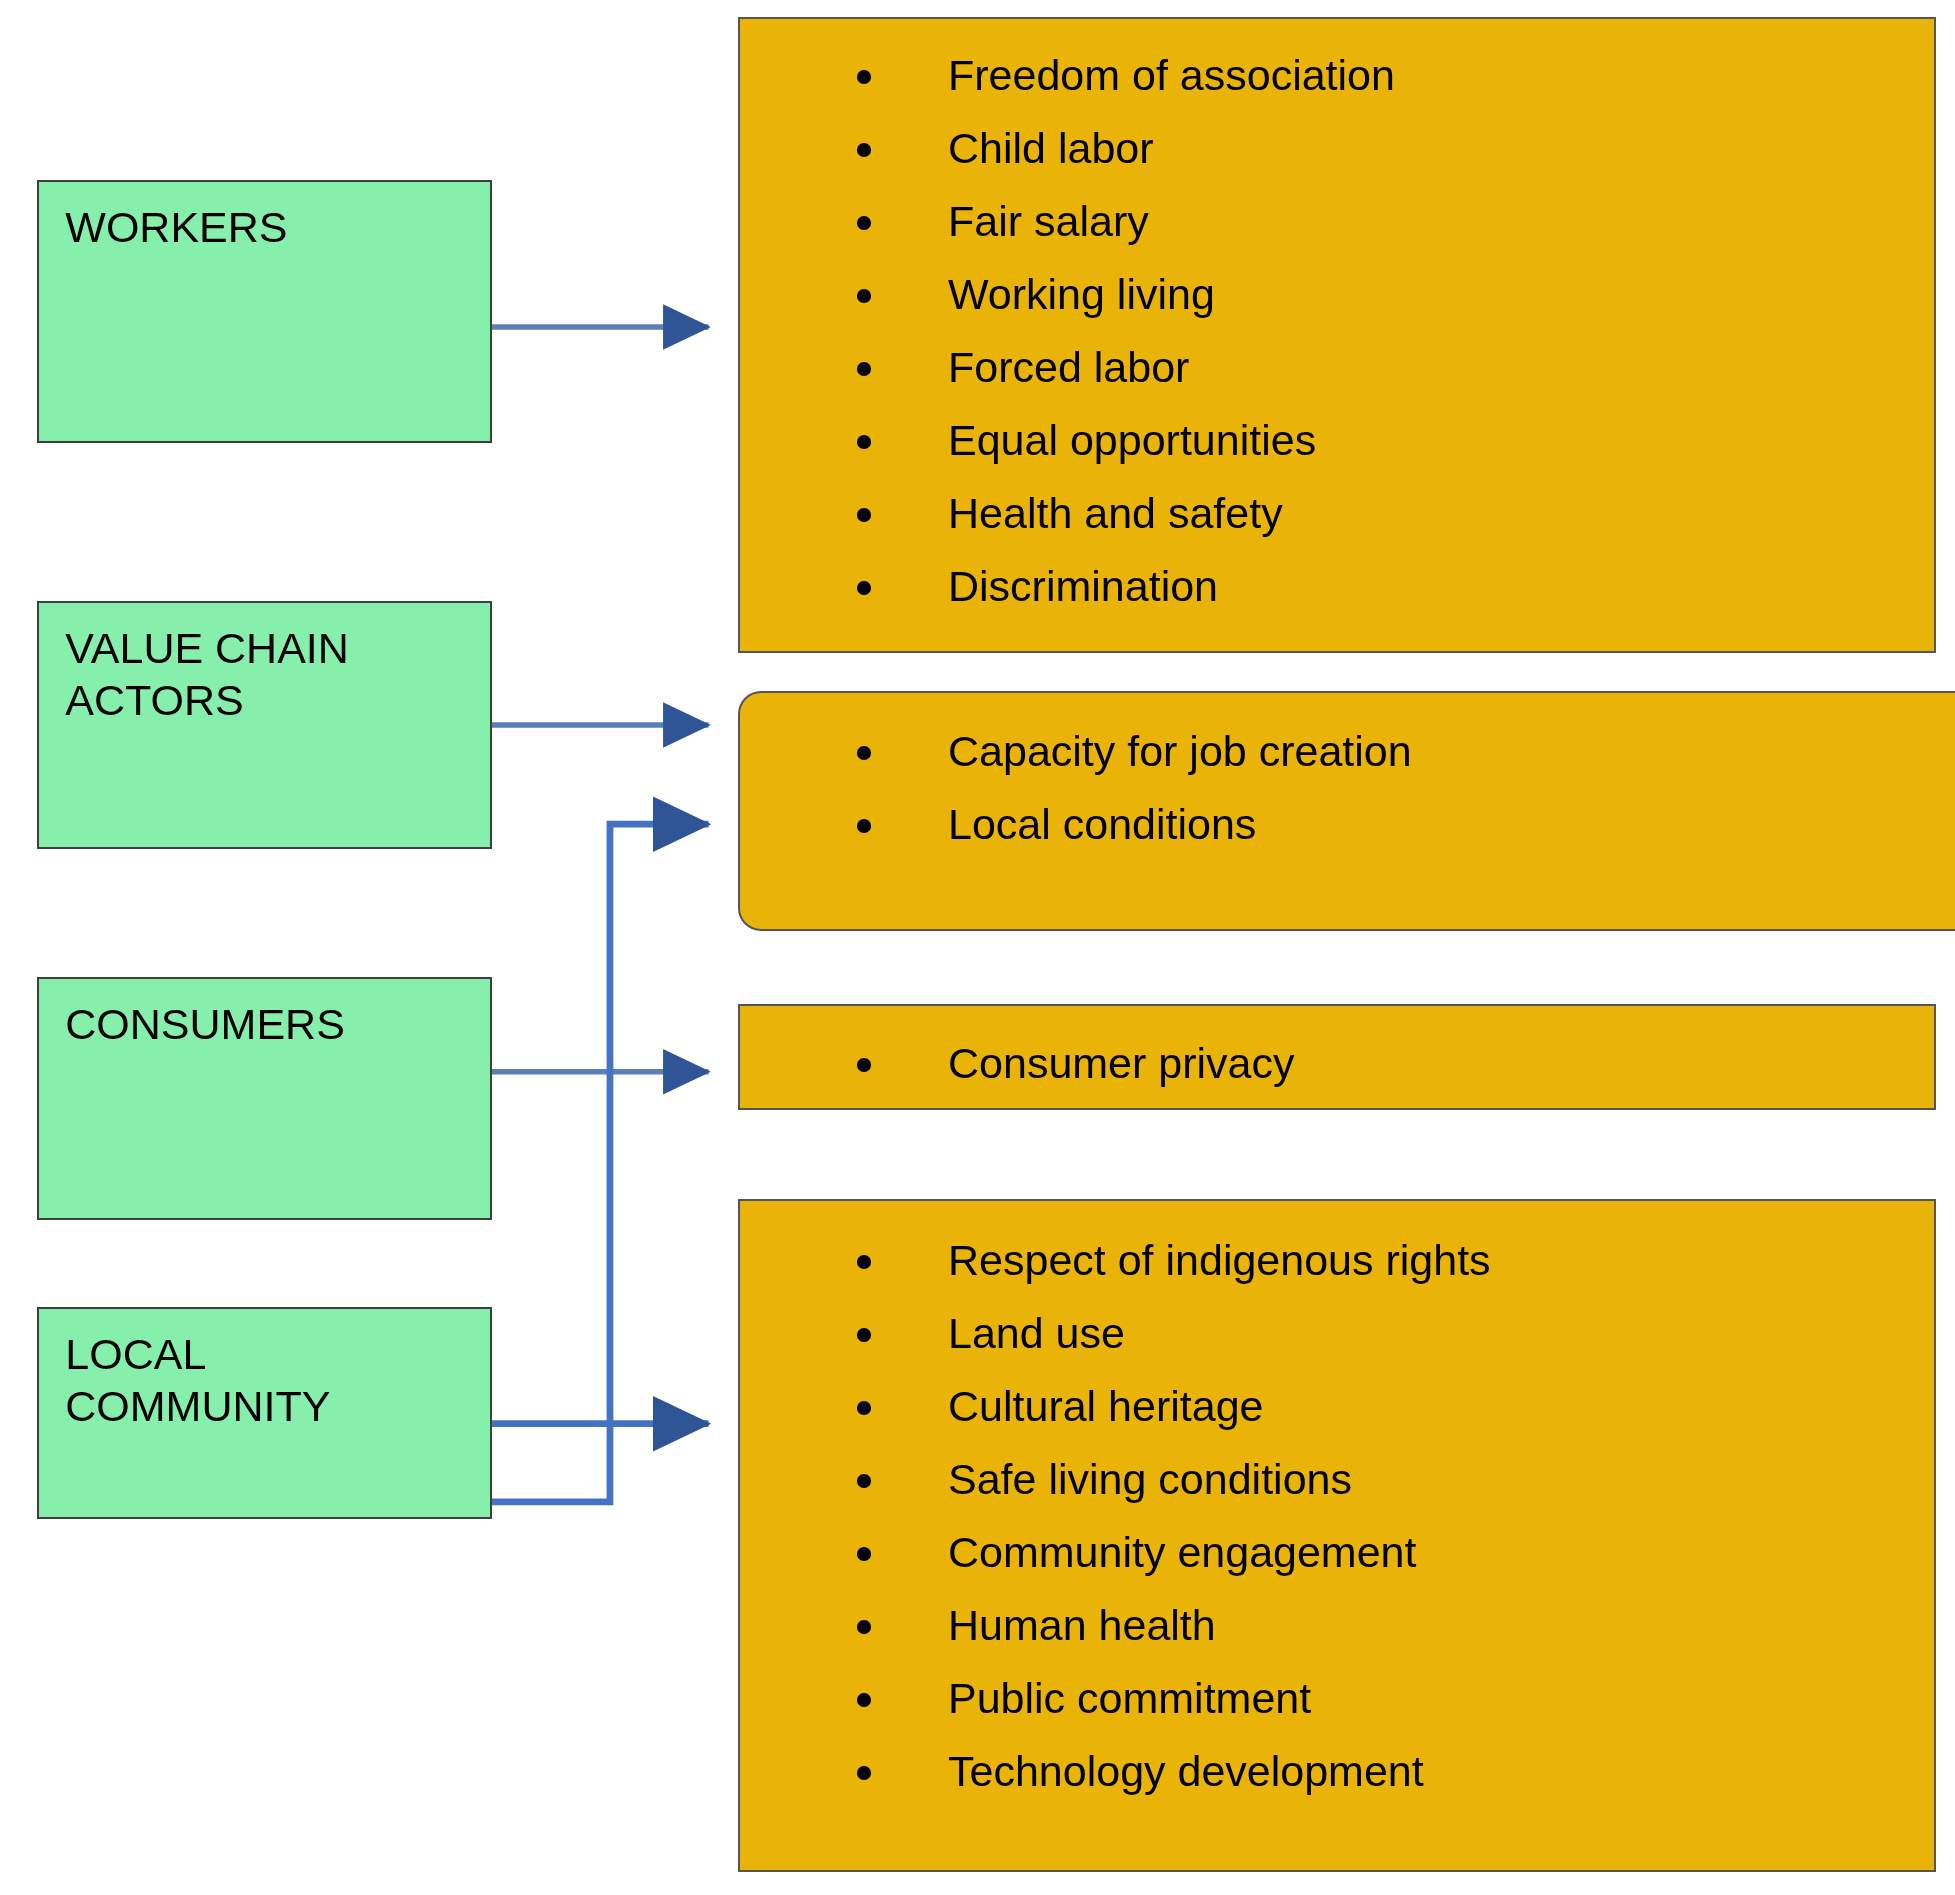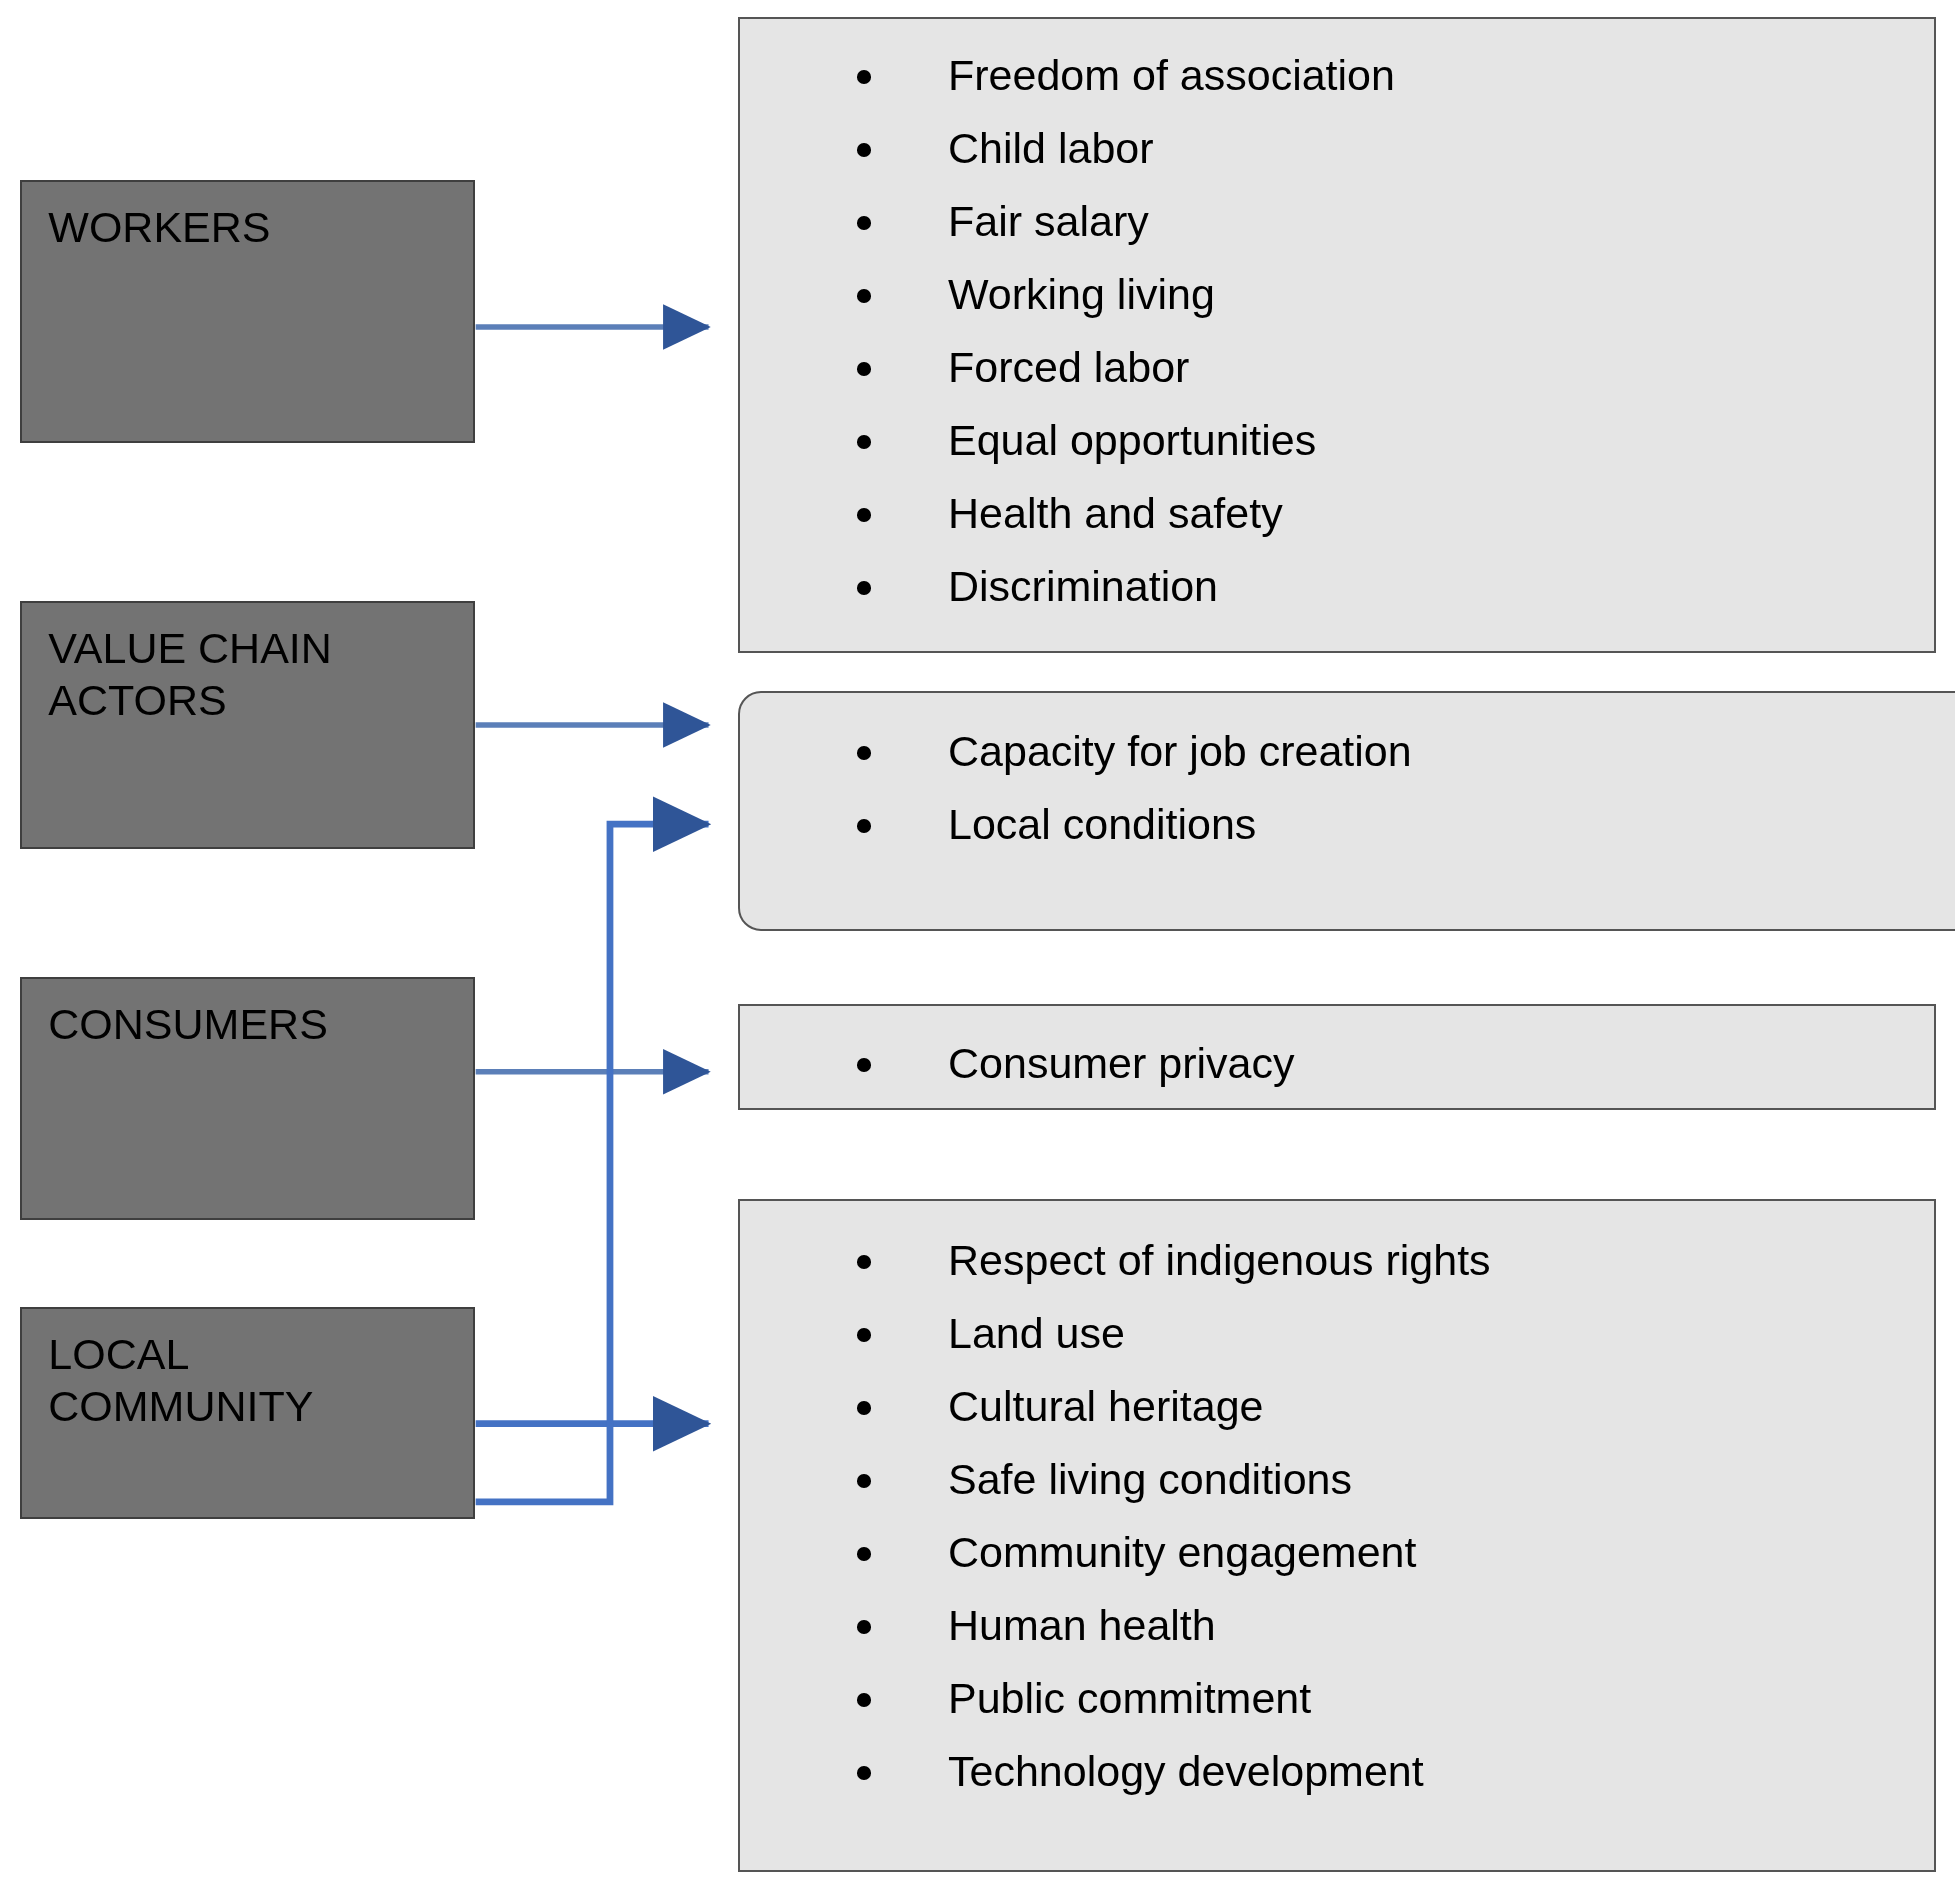--- a/index.html
+++ b/index.html
@@ -12,37 +12,38 @@
     width: 1955px;
     height: 1896px;
     background: #ffffff;
     font-family: "Liberation Sans", sans-serif;
     overflow: hidden;
   }
   .stake-box {
     position: absolute;
     box-sizing: border-box;
     border: 2.5px solid #3f3f3f;
-    background: #737373;
+    background: #86efac;
+    margin-left: 17px;
   }
   .stake-label {
     position: absolute;
     left: 26px;
     top: 18.5px;
     font-size: 43px;
     line-height: 1.22;
     color: #000000;
     white-space: pre-line;
     letter-spacing: 0px;
   }
   .topic-panel {
     position: absolute;
     box-sizing: border-box;
     border: 2.5px solid #555555;
-    background: #e5e5e5;
+    background: #eab308;
   }
   .topic-list {
     position: absolute;
     left: 117px;
     top: 0;
     margin: 0;
     padding: 0;
     list-style: none;
   }
   .topic-item {

